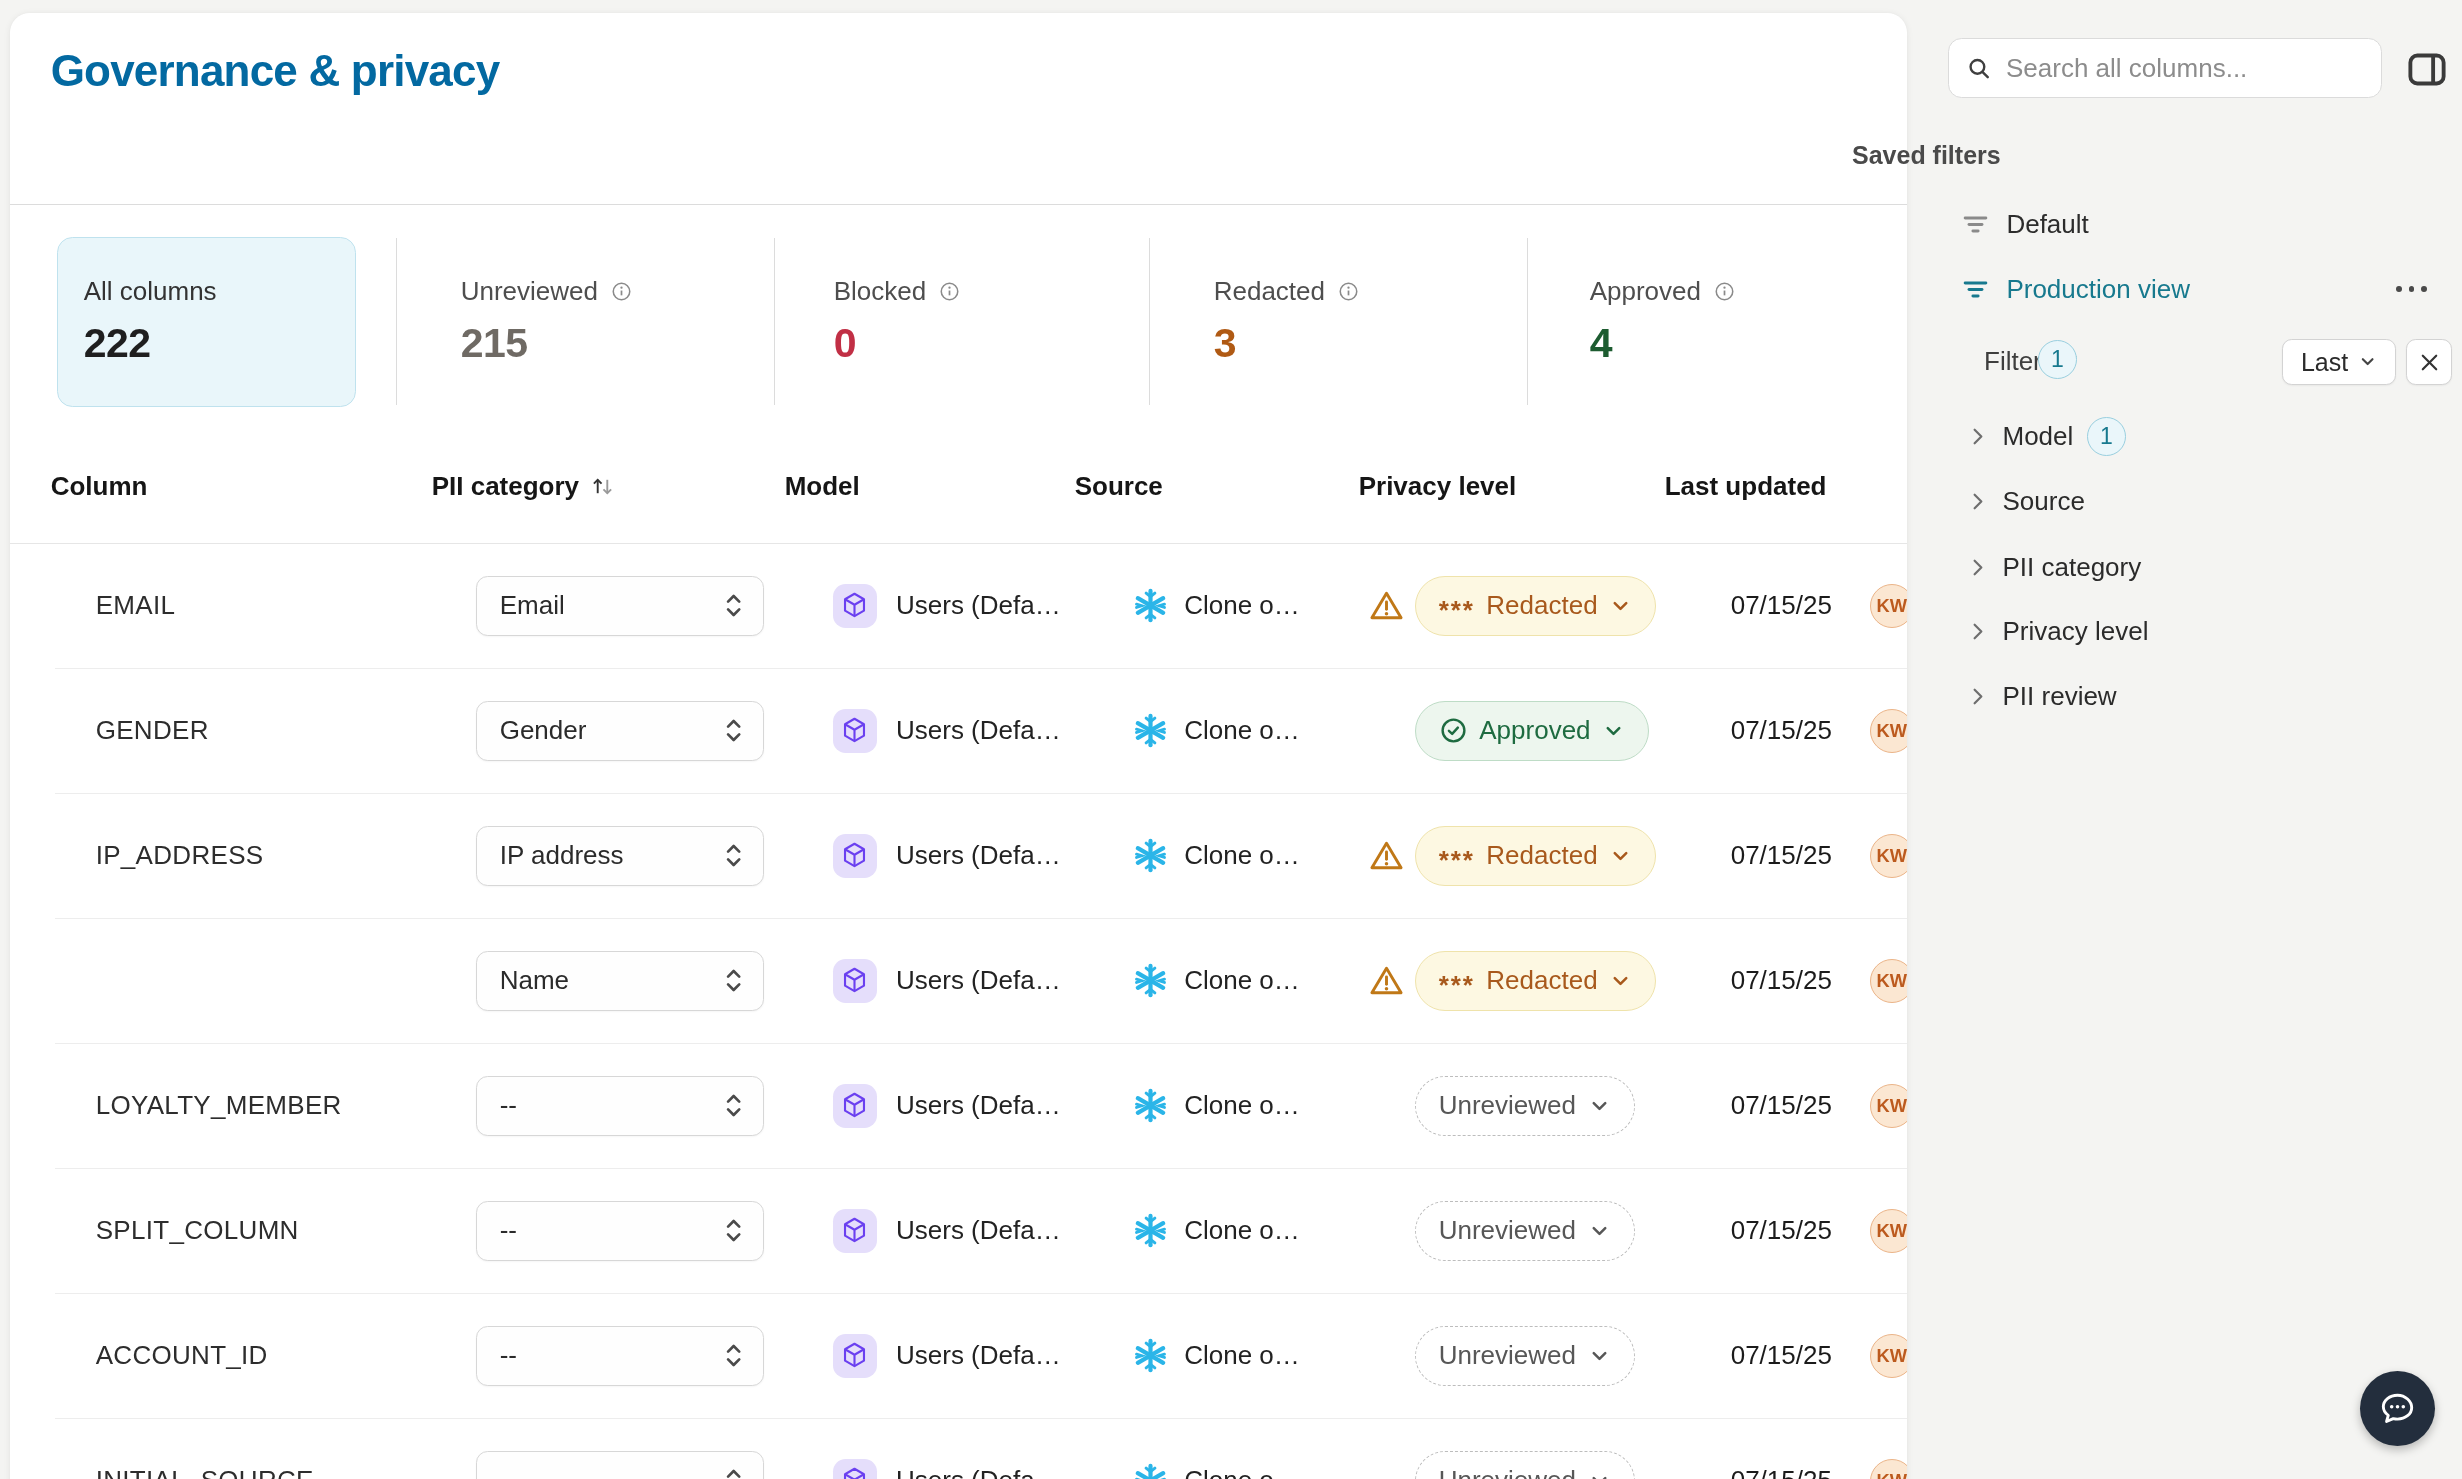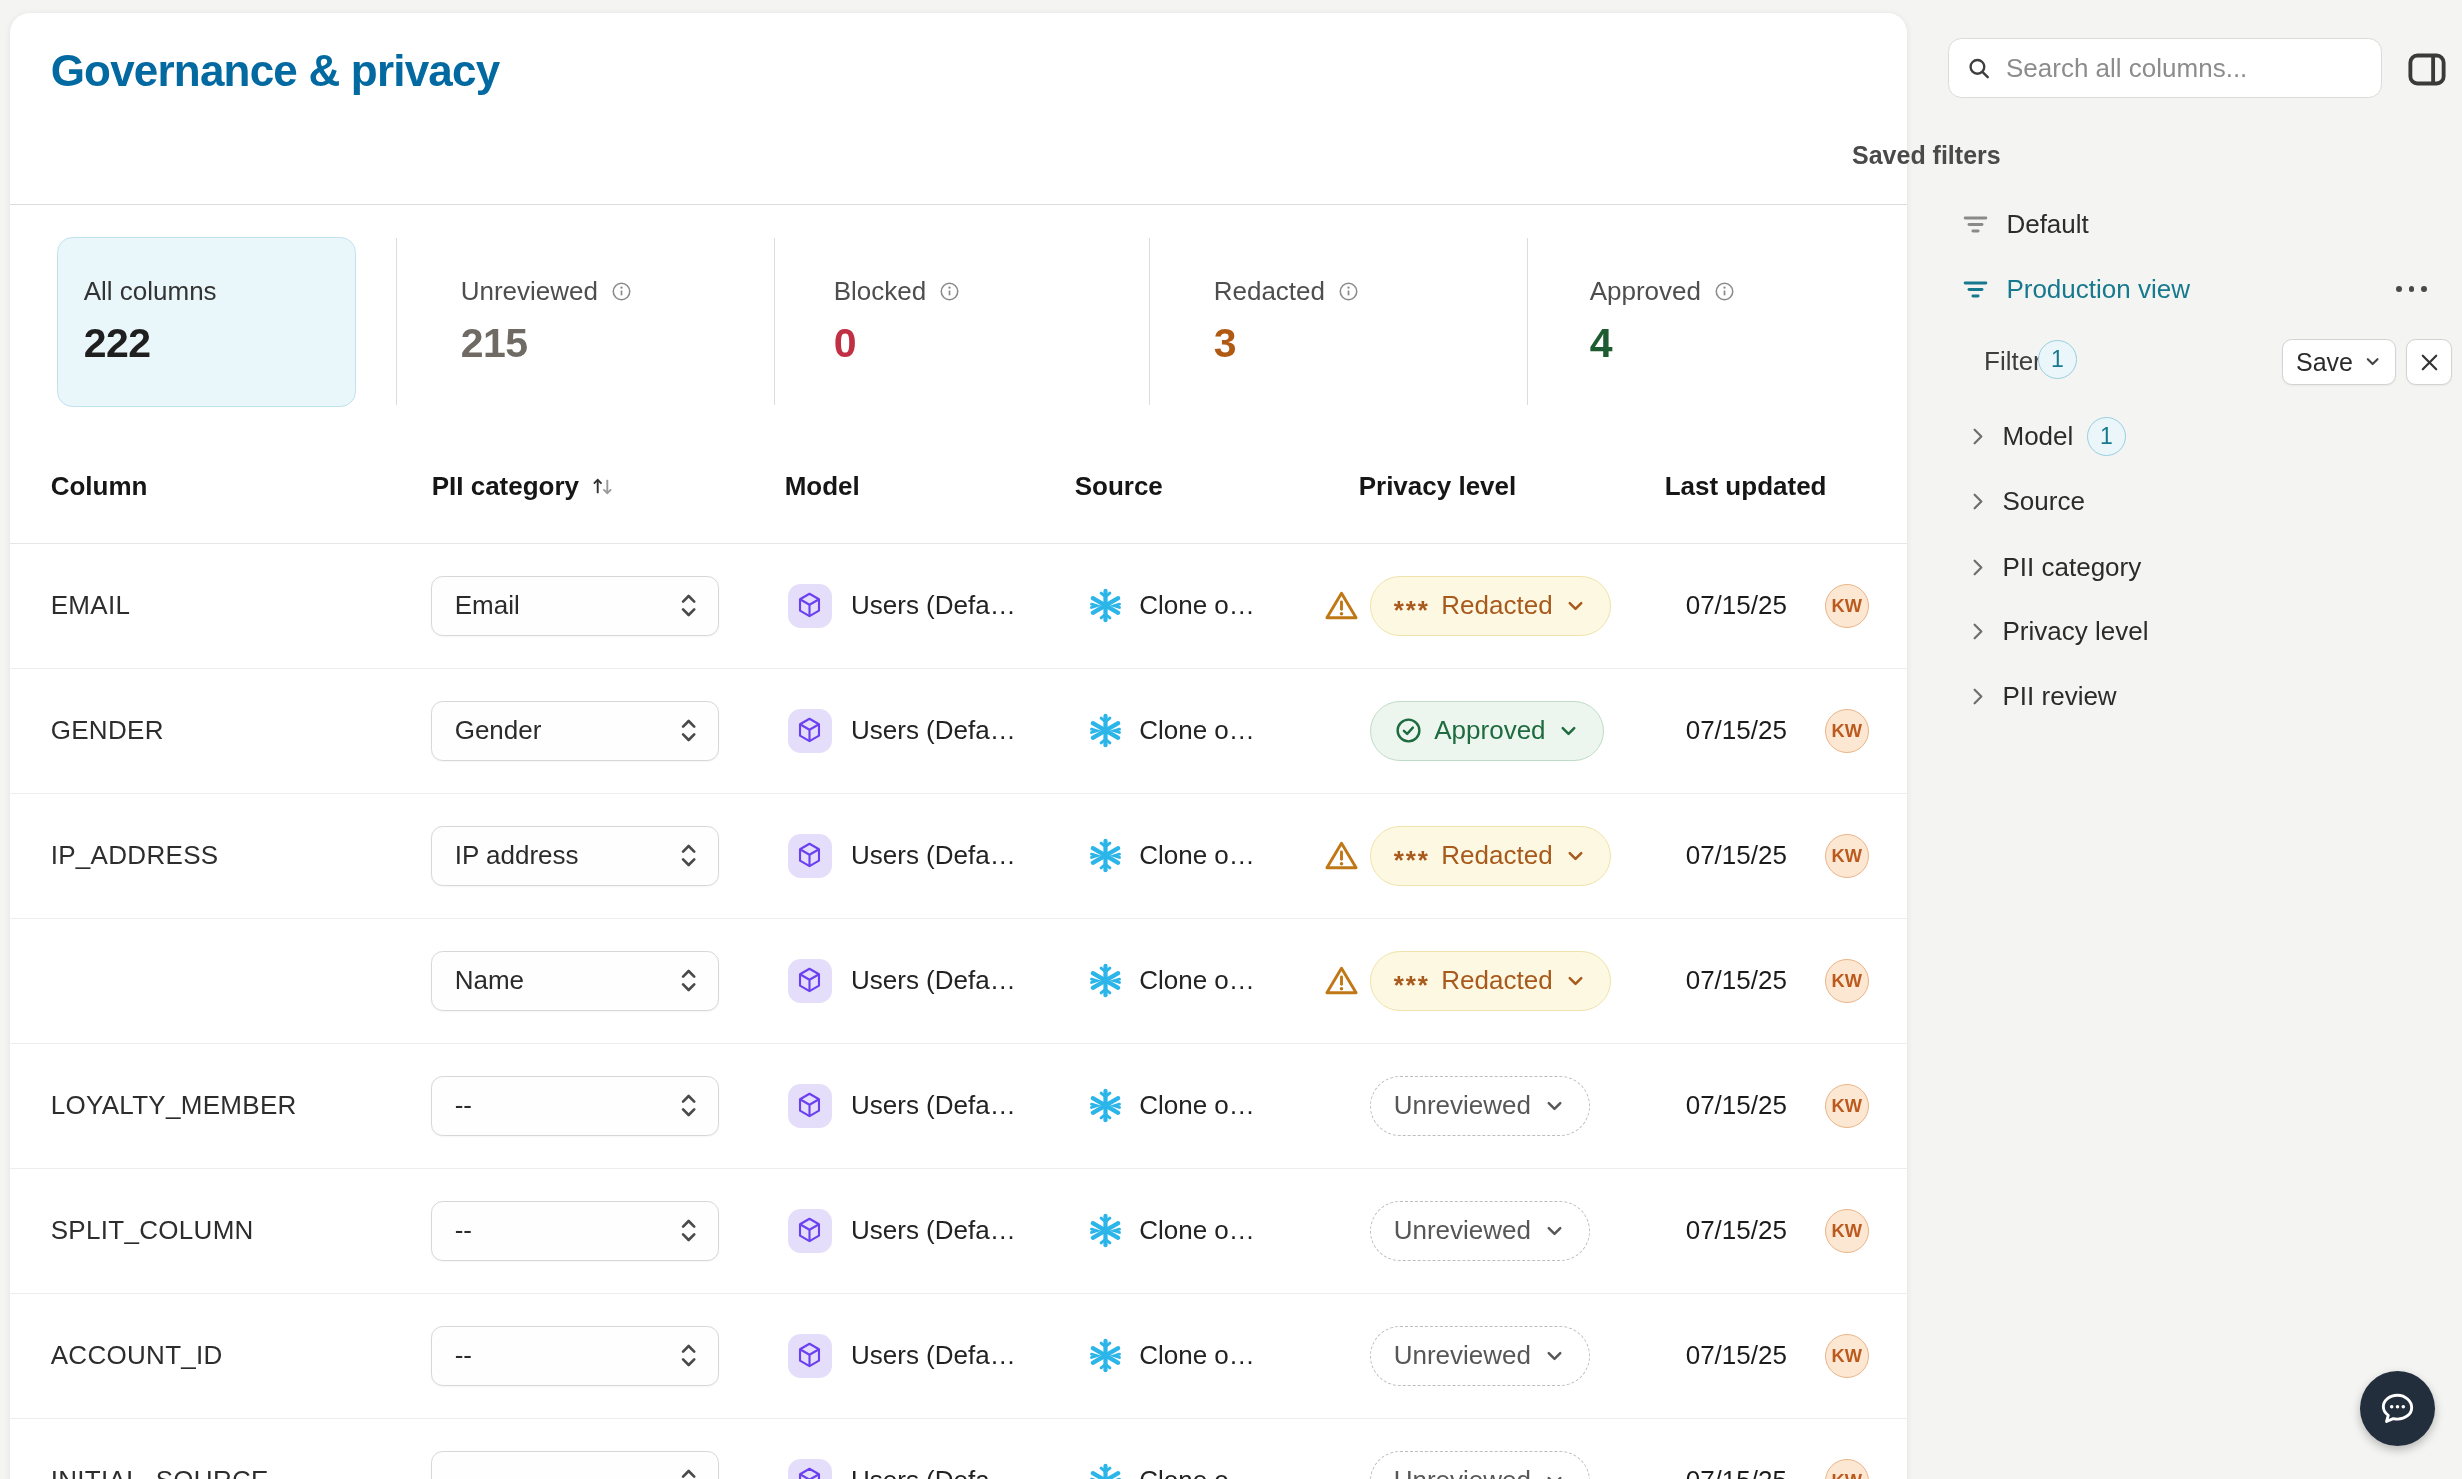--- a/index.html
+++ b/index.html
@@ -43,21 +43,21 @@
     left:47px; width:299px; padding-left:26px;
     background:#e9f6fa; border:1.9px solid #bfe2ee; border-radius:15.4px;
   }
   .stat-highlight .stat-label-row { color:#333; }
 
   
   .thead { position:absolute; top:458px; left:0; width:100%; height:58px; font-size:26px; font-weight:700; color:#161616; }
   .th { position:absolute; display:flex; align-items:center; gap:9.7px; }
   .thead-border { position:absolute; left:0; right:0; top:530px; height:1px; background:#e6e6e6; }
   .tbody { position:absolute; top:531px; left:0; width:100%; }
-  .trow { position:relative; height:125px; border-bottom:1px solid #ededed; }
+  .trow { position:relative; height:125px; border-bottom:1px solid #ededed;margin-left:45px; }
   .cell { position:absolute; top:0; height:100%; display:flex; align-items:center; }
   .colname { font-size:26px; color:#2d2d2d; letter-spacing:0.3px; }
   .cell-text { font-size:26px; color:#222; white-space:nowrap; }
 
   .select {
     position:absolute; left:421px; top:50%; transform:translateY(-50%);
     width:288px; height:60px; border:1.4px solid #d7d7d7; border-radius:11.6px;
     background:#fefefe; box-shadow:0 1px 1.9px rgba(0,0,0,.04);
     display:flex; align-items:center; justify-content:space-between;
     padding:0 19.3px 0 23px; font-size:26px; color:#2b2b2b; cursor:pointer;
@@ -691,21 +691,21 @@
 <div class="more-dots" style="top:286px">
     <i></i>
     <i></i>
     <i></i>
   </div>
 
 <div class="filter-by-label">Filter by</div>
 <div class="count-badge badge-filterby">1</div>
 
 <div class="btn btn-save">
-  <span>Save</span>
+  <span>Last</span>
   <svg width="19.3" height="19.3" viewBox="0 0 20 20">
     <polyline points="5,7.5 10,12.5 15,7.5" fill="none" stroke="#444" stroke-width="2.2" stroke-linecap="round" stroke-linejoin="round"></polyline>
   </svg>
 </div>
 <div class="btn btn-close">
   <svg width="23" height="23" viewBox="0 0 24 24">
     <line x1="5" y1="5" x2="19" y2="19" stroke="#333" stroke-width="2.3" stroke-linecap="round"></line>
     <line x1="19" y1="5" x2="5" y2="19" stroke="#333" stroke-width="2.3" stroke-linecap="round"></line>
   </svg>
 </div>

